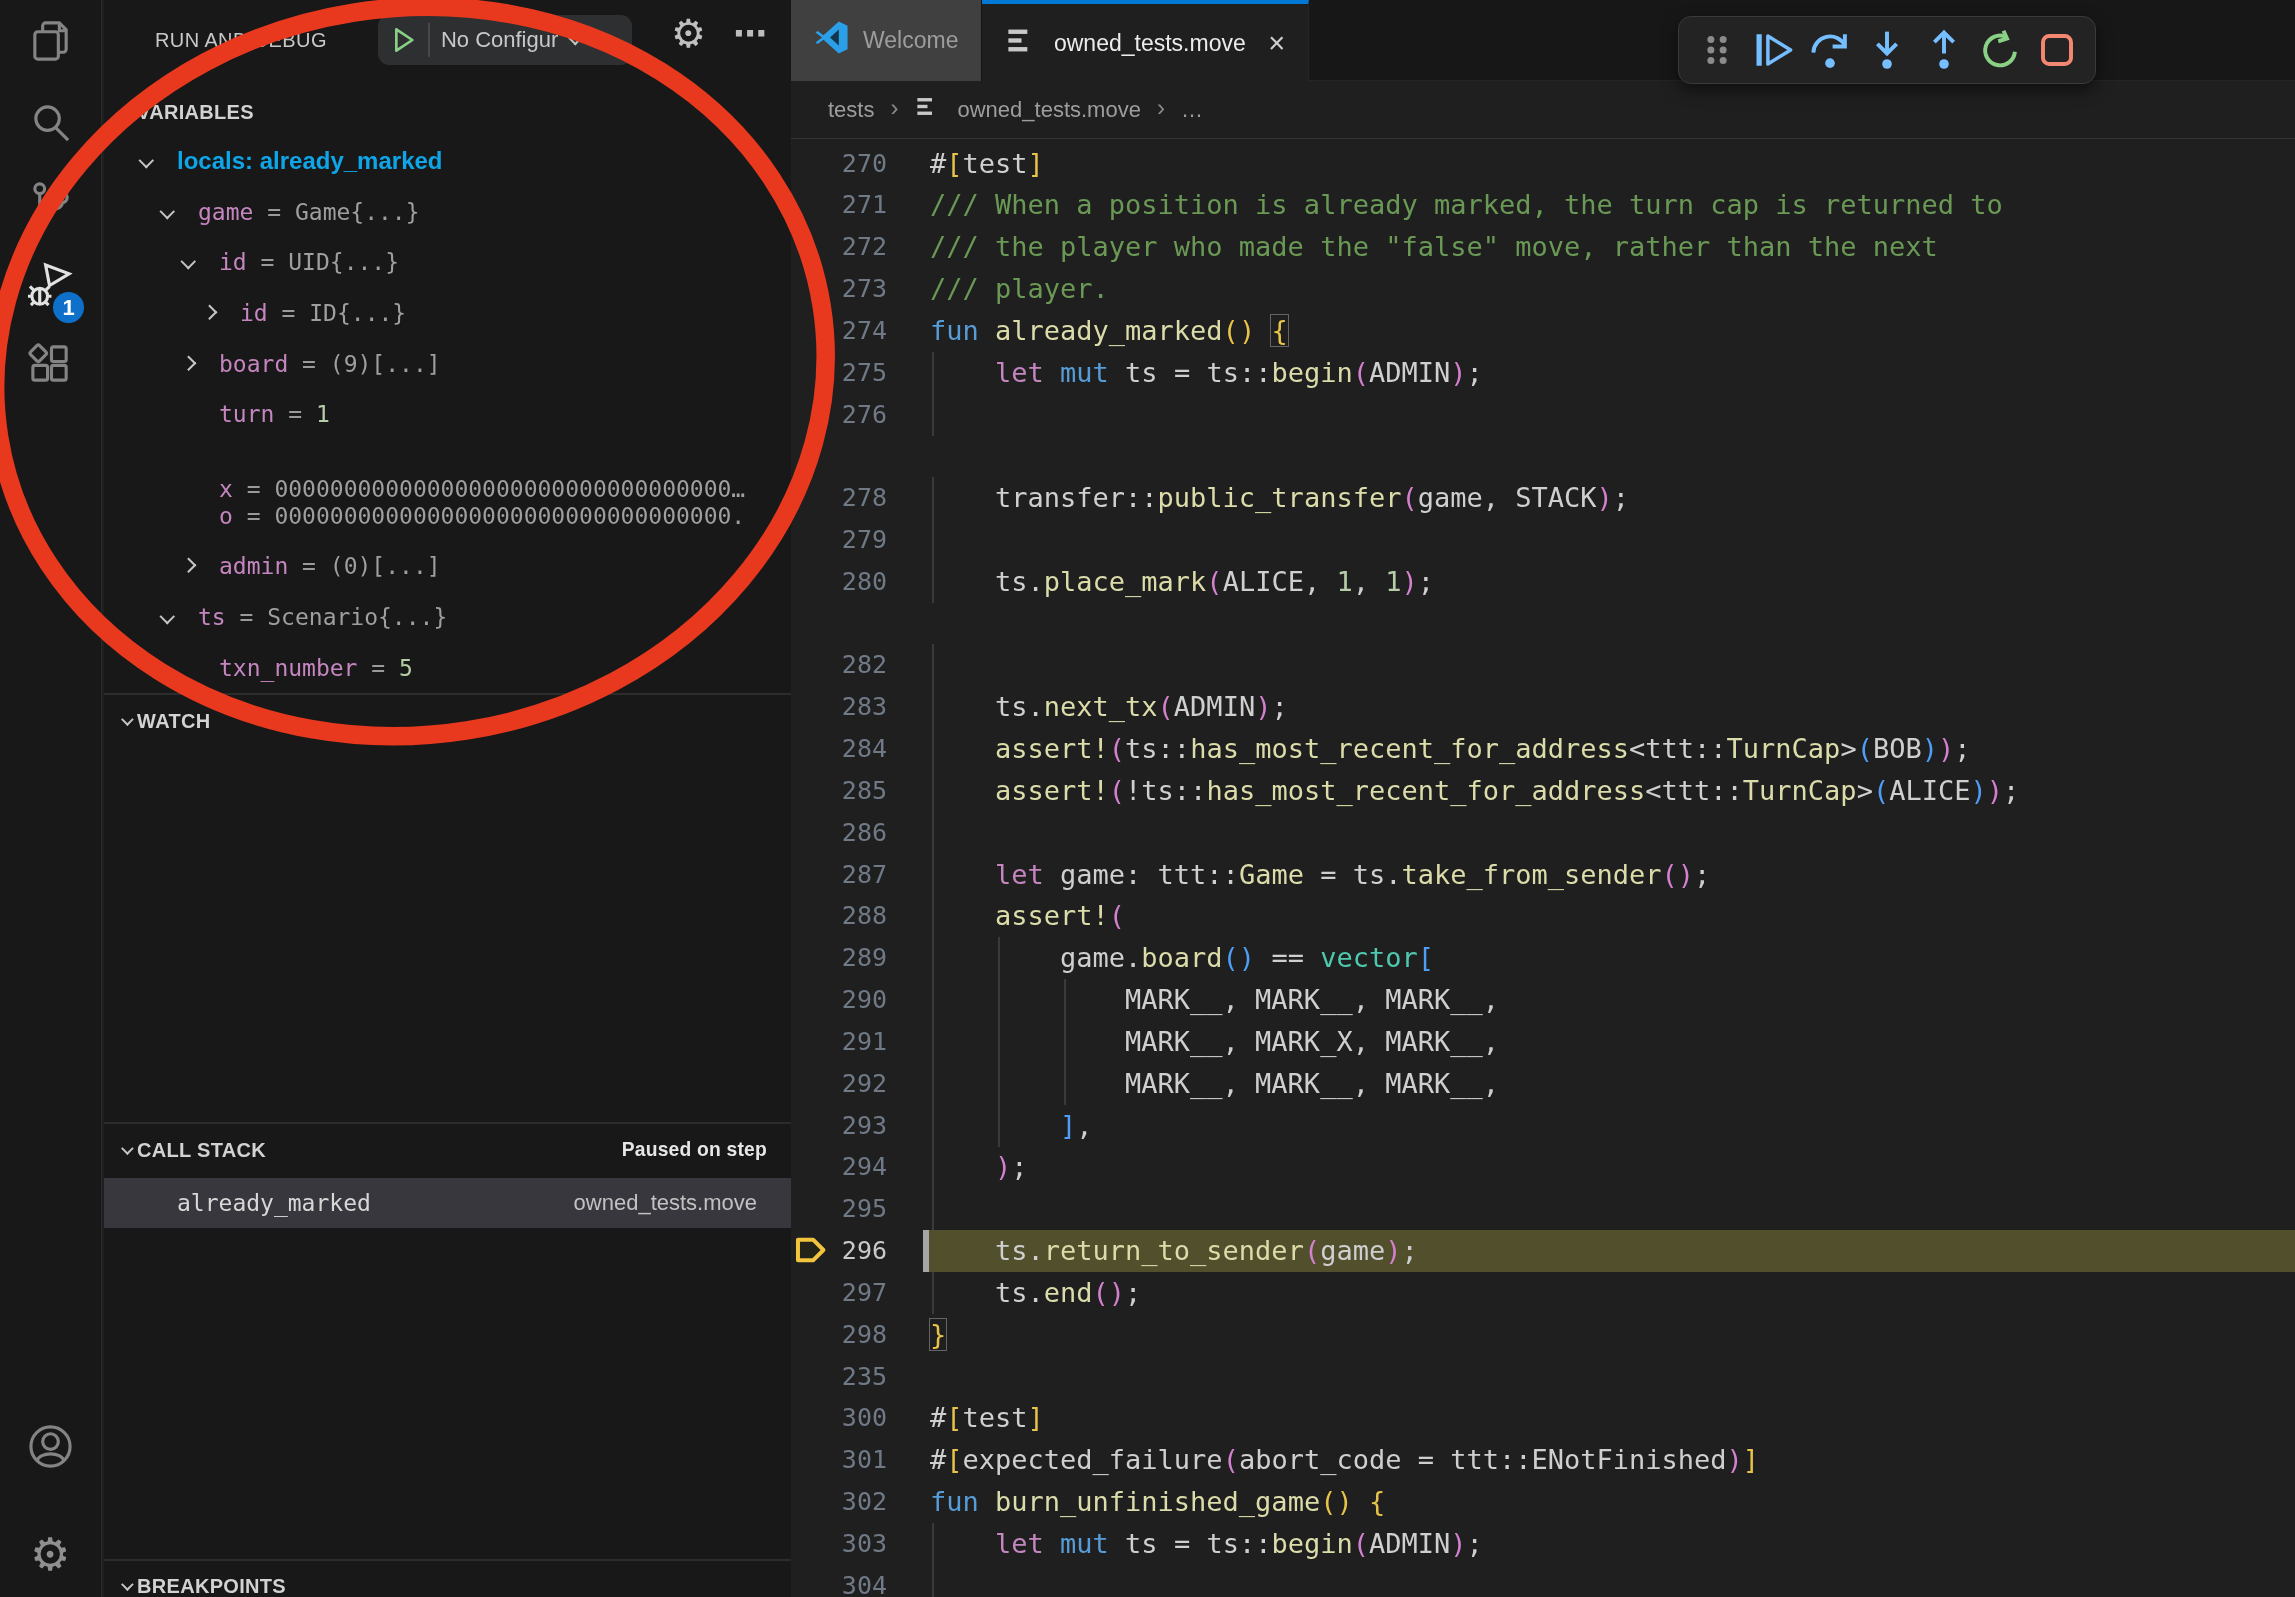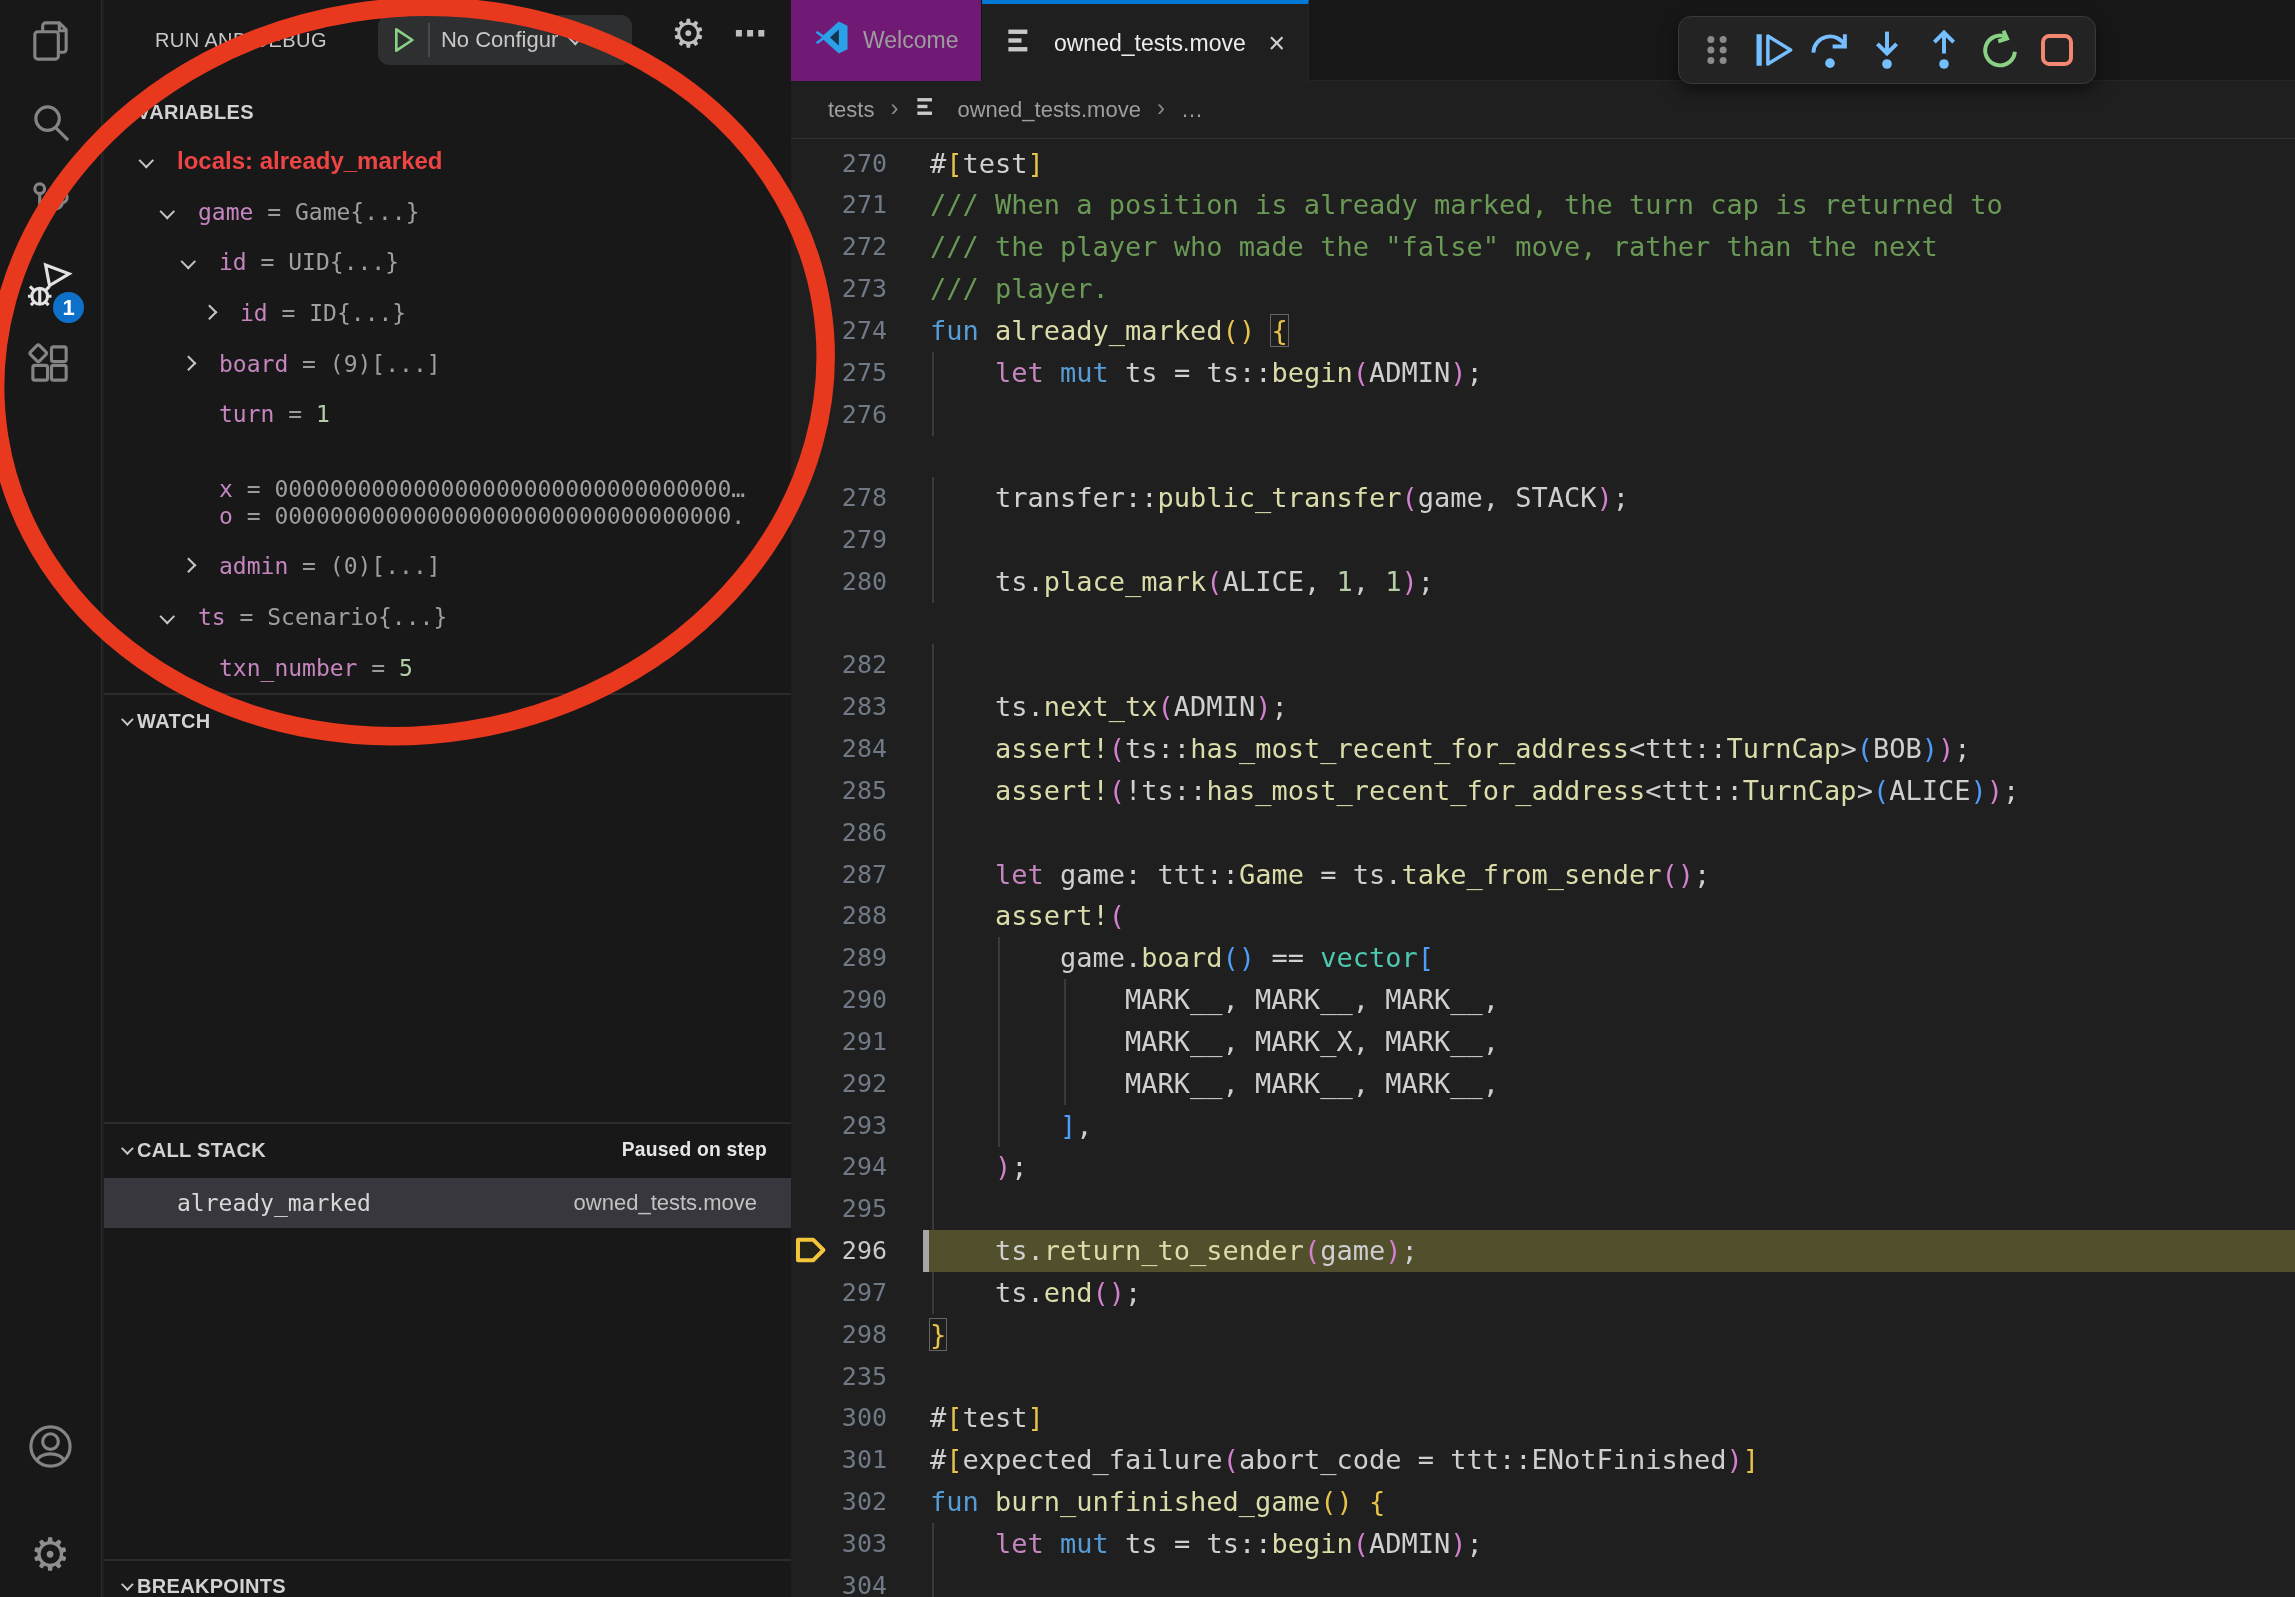--- a/index.html
+++ b/index.html
@@ -38,30 +38,30 @@
   .status { position:absolute; right:24px; font-size:19.3px; font-weight:700; color:#e6e6e6; letter-spacing:0.2px; }
   
   .vrow { position:absolute; left:0; right:0; height:50px; font-family:"DejaVu Sans Mono", monospace; font-size:23px;
           white-space:nowrap; overflow:hidden; }
   .vrow .vchev { position:absolute; top:19.3px; }
   .vrow .vtext { position:absolute; top:0; line-height:50px; }
   .vname { color:#C586C0; }
   .veq { color:#9a9a9a; }
   .vval { color:#9f9f9f; }
   .vval.num { color:#B5CEA8; }
-  .vscope { font-family:"Liberation Sans", sans-serif; font-weight:700; font-size:24px; color:#ef4444; }
+  .vscope { font-family:"Liberation Sans", sans-serif; font-weight:700; font-size:24px; color:#0ea5e9; }
   
   .frame { position:absolute; left:0; right:0; height:50px; background:#37373d; display:flex; align-items:center; }
   .frame .fname { position:absolute; left:73px; font-family:"DejaVu Sans Mono", monospace; font-size:23px; color:#d8d8d8; }
   .frame .ffile { position:absolute; right:34px; font-size:22px; color:#c2c2c2; }
   
   .editor { position:absolute; left:791px; top:0; right:0; bottom:0; background:#1f1f1f; }
   .tabbar { position:absolute; left:0; top:0; right:0; height:81px; background:#171717; border-bottom:1.6px solid #252526; display:flex; }
   .tab { height:81px; display:flex; align-items:center; padding:0 22.5px; gap:14.5px; font-size:23px; }
-  .tab.inactive { background:#701a75; color:#9d9d9d; border-right:1.6px solid #141414; }
+  .tab.inactive { background:#404040; color:#9d9d9d; border-right:1.6px solid #141414; }
   .tab.active { background:#1f1f1f; color:#ececec; border-top:4.8px solid #0078d4; border-right:1.6px solid #252526; height:83px; }
   .tab svg { width:35px; height:35px; }
   .tab .close { font-size:29px; color:#d0d0d0; margin-left:8px; }
   .crumbs { position:absolute; left:0; top:81px; right:0; height:58px; background:#1f1f1f; border-bottom:1.6px solid #333333;
             display:flex; align-items:center; padding-left:37px; gap:16px; font-size:22px; color:#9d9d9d; }
   .crumbs .csep { font-size:24px; color:#8a8a8a; margin-top:-3.2px; }
   .crumbs svg { width:27px; height:27px; }
   .dtb { position:absolute; left:887px; top:16px; width:418px; height:68px; background:#232324; border:1.6px solid #3a3a3b; border-radius:13px;
          display:flex; align-items:center; justify-content:space-around; padding:0 9.7px; box-shadow:0 6.4px 16px rgba(0,0,0,.5); z-index:20; }
   .dtb .ic svg { width:42px; height:42px; display:block; }

